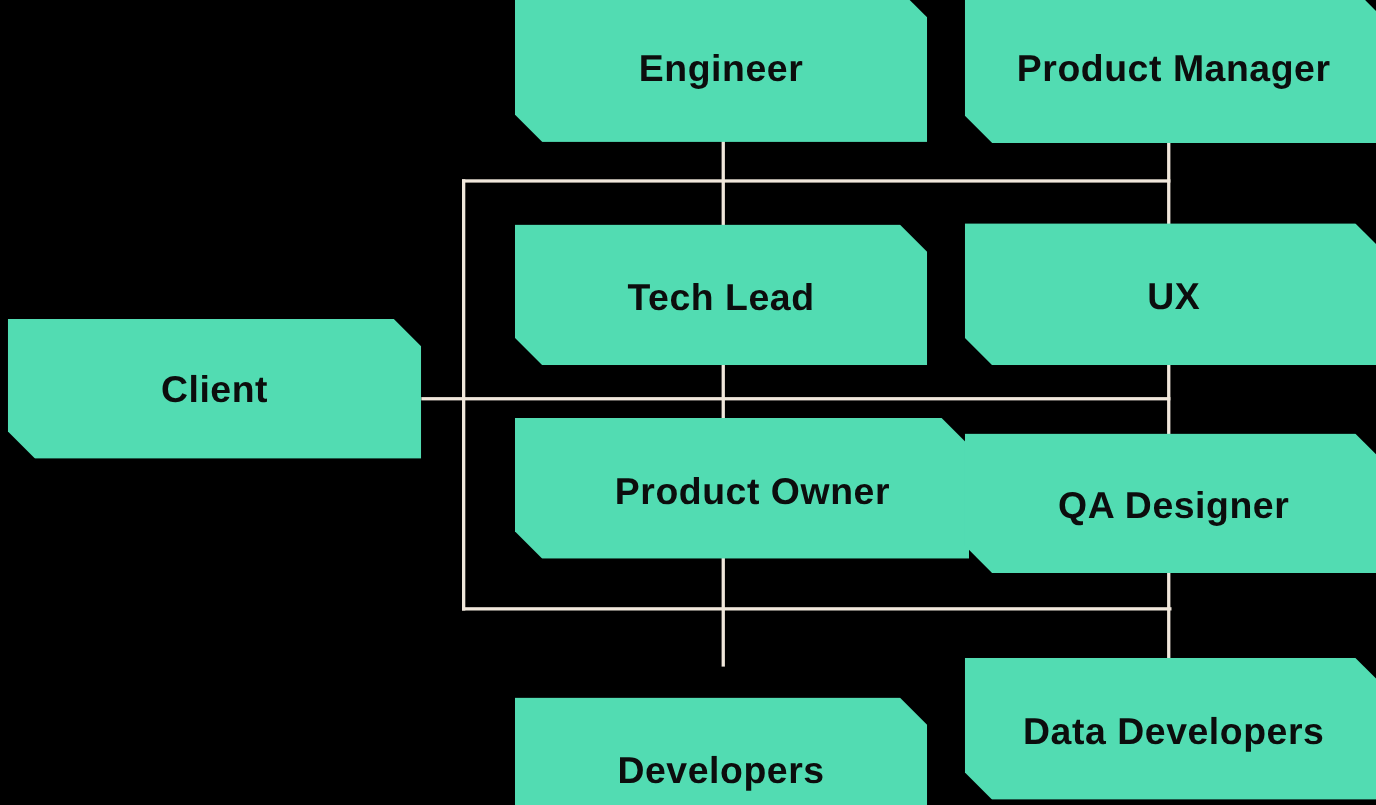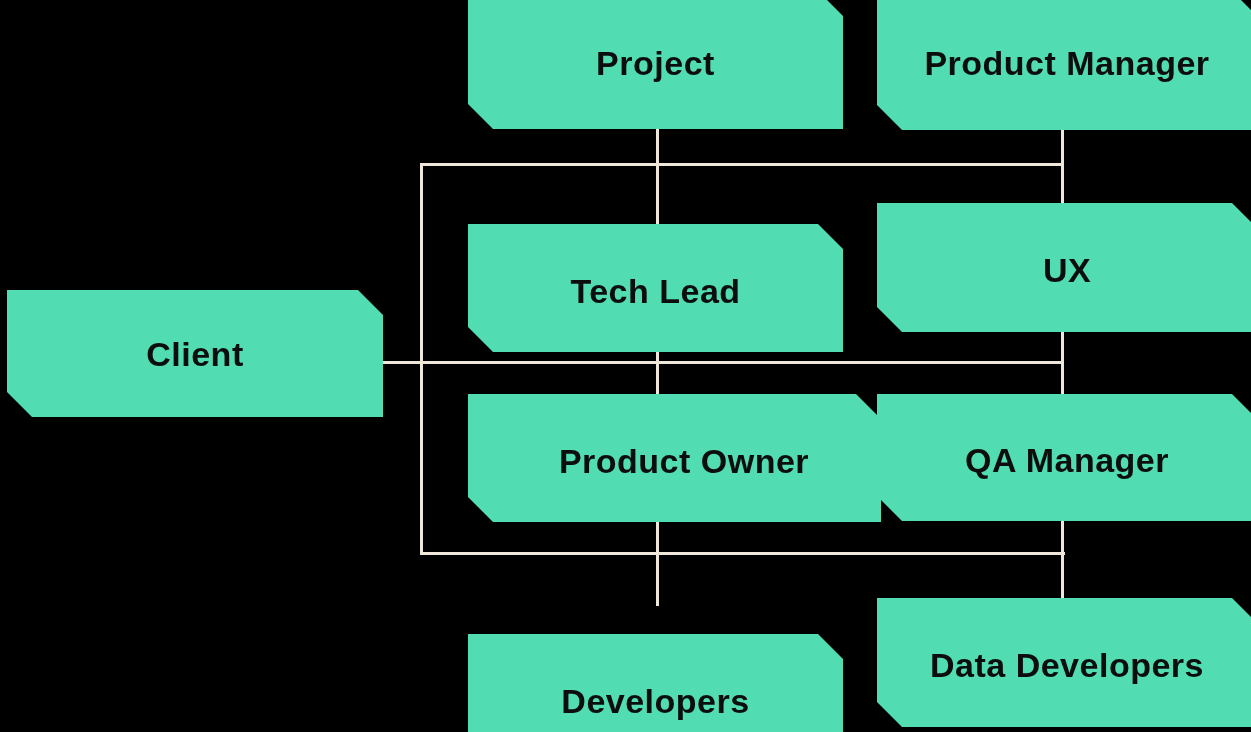--- a/index.html
+++ b/index.html
@@ -36,23 +36,23 @@
     font-size: 34px;
     letter-spacing: 0.5px;
     padding-top: 6px;
     box-sizing: border-box;
     clip-path: polygon(0 0, calc(100% - 25px) 0, 100% 25px, 100% 100%, 25px 100%, 0 calc(100% - 25px));
   }
   
   #n-client         { left: 7px;   top: 290px; width: 376px; height: 127px; padding-top: 2px; }
   #n-designer       { left: 468px; top: -9px;  width: 375px; height: 138px; }
   #n-project-manager{ left: 877px; top: -9px;  width: 380px; height: 139px; }
-  #n-tech-lead      { left: 468px; top: 204px; width: 375px; height: 128px; margin-top: 20px; }
+  #n-tech-lead      { left: 468px; top: 204px; width: 375px; height: 128px; }
   #n-ux             { left: 877px; top: 203px; width: 380px; height: 129px; }
-  #n-product-owner  { left: 468px; top: 394px; width: 413px; height: 128px; padding-left: 19px; }
+  #n-product-owner  { left: 468px; top: 380px; width: 413px; height: 128px; padding-left: 19px; }
   #n-qa-engineer    { left: 877px; top: 394px; width: 380px; height: 127px; }
   #n-developers     { left: 468px; top: 634px; width: 375px; height: 128px; }
   #n-data-engineers { left: 877px; top: 598px; width: 380px; height: 129px; }
   
   #spine        { left: 420px;  top: 163px; height: 392px; }
   #rail-top     { left: 420px;  top: 163px; width: 644px; }
   #rail-mid     { left: 383px;  top: 361px; width: 681px; }
   #rail-bottom  { left: 420px;  top: 552px; width: 645px; }
   #conn-left    { left: 656px;  top: 120px; height: 486px; }
   #conn-right   { left: 1061px; top: 120px; height: 486px; }
@@ -67,41 +67,41 @@
   <div class="line h" id="rail-mid"></div>
   <div class="line h" id="rail-bottom"></div>
   <div class="line v" id="conn-left"></div>
   <div class="line v" id="conn-right"></div>
 
   <div class="node" id="n-client">
     <span>Client</span>
   </div>
 
   <div class="node" id="n-designer">
-    <span>Project</span>
+    <span>Engineer</span>
   </div>
 
   <div class="node" id="n-project-manager">
     <span>Product Manager</span>
   </div>
 
   <div class="node" id="n-tech-lead">
     <span>Tech Lead</span>
   </div>
 
   <div class="node" id="n-ux">
     <span>UX</span>
   </div>
 
   <div class="node" id="n-product-owner">
     <span>Product Owner</span>
   </div>
 
   <div class="node" id="n-qa-engineer">
-    <span>QA Manager</span>
+    <span>QA Designer</span>
   </div>
 
   <div class="node" id="n-developers">
     <span>Developers</span>
   </div>
 
   <div class="node" id="n-data-engineers">
     <span>Data Developers</span>
   </div>
 

